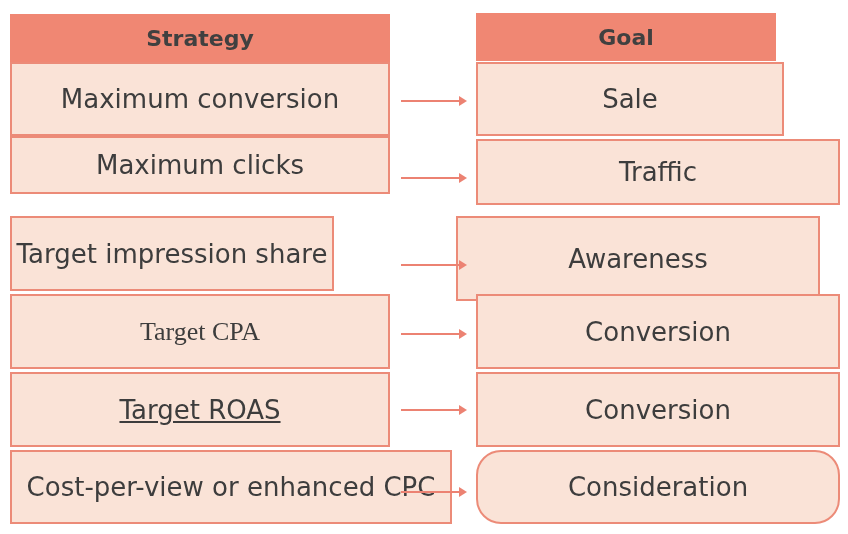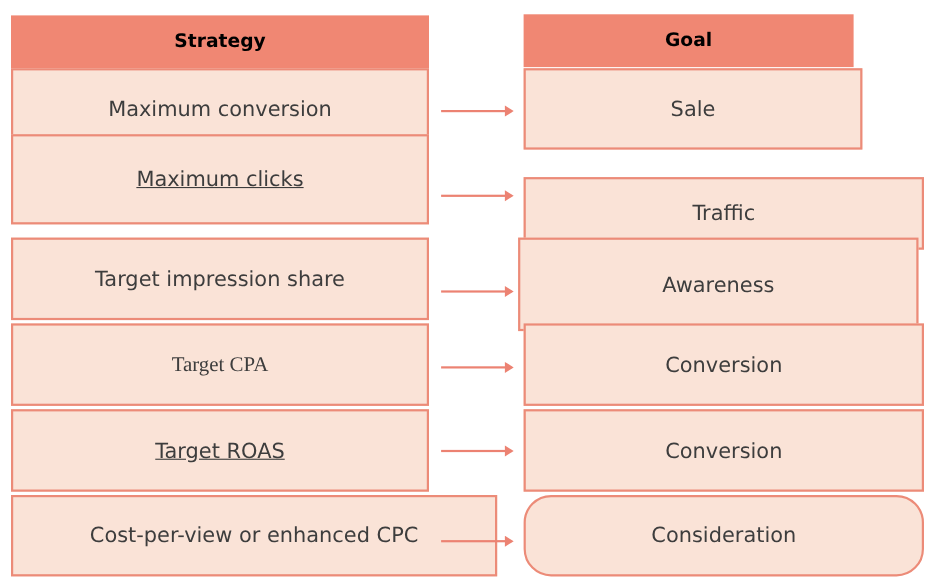--- a/index.html
+++ b/index.html
@@ -1,37 +1,37 @@
 <!DOCTYPE html>
 <html><head>
 <meta charset="utf-8">
 <style>
   html,body{margin:0;padding:0;background:#ffffff;}
   body{width:848px;height:534px;position:relative;overflow:hidden;font-family:"DejaVu Sans","Liberation Sans",sans-serif;}
-  .hdr{position:absolute;height:48px;background:#f08773;color:#000000;font-weight:bold;font-size:17px;display:flex;align-items:center;justify-content:center;box-sizing:border-box;}
-  .cell{position:absolute;background:#fae3d7;border:2px solid #ec8b78;box-sizing:border-box;display:flex;align-items:center;justify-content:center;color:#3d3d3d;font-size:19px;white-space:nowrap;}
+  .hdr{position:absolute;height:48px;background:#f08773;color:#404040;font-weight:bold;font-size:22px;display:flex;align-items:center;justify-content:center;box-sizing:border-box;}
+  .cell{position:absolute;background:#fae3d7;border:2px solid #ec8b78;box-sizing:border-box;display:flex;align-items:center;justify-content:center;color:#3d3d3d;font-size:26px;white-space:nowrap;}
   .arrow{position:absolute;left:401px;width:64px;height:2px;background:#ec8272;}
   .arrow::after{content:"";position:absolute;right:-2px;top:-4px;border-left:8px solid #ec8272;border-top:5px solid transparent;border-bottom:5px solid transparent;}
 </style>
 </head>
 <body>
 
 <div class="hdr" style="left:10px;top:14px;width:380px;">Strategy</div>
 <div class="hdr" style="left:476px;top:13px;width:300px;">Goal</div>
 
 <div class="cell" style="left:10px;top:62px;width:380px;height:74px;">Maximum conversion</div>
 <div class="cell" style="left:476px;top:62px;width:308px;height:74px;">Sale</div>
 <div class="arrow" style="top:100px;"></div>
 
-<div class="cell" style="left:10px;top:122px;width:380px;height:82px;text-decoration:underline;">Maximum clicks</div>
-<div class="cell" style="left:476px;top:139px;width:364px;height:66px;margin-top:22px;">Traffic</div>
+<div class="cell" style="left:10px;top:136px;width:380px;height:58px;">Maximum clicks</div>
+<div class="cell" style="left:476px;top:139px;width:364px;height:66px;">Traffic</div>
 <div class="arrow" style="top:177px;"></div>
 
-<div class="cell" style="left:10px;top:216px;width:380px;height:75px;">Target impression share</div>
-<div class="cell" style="left:471px;top:216px;width:364px;height:85px;">Awareness</div>
+<div class="cell" style="left:10px;top:216px;width:324px;height:75px;">Target impression share</div>
+<div class="cell" style="left:456px;top:216px;width:364px;height:85px;">Awareness</div>
 <div class="arrow" style="top:264px;"></div>
 
 <div class="cell" style="left:10px;top:294px;width:380px;height:75px;font-family:Liberation Serif, serif;">Target CPA</div>
 <div class="cell" style="left:476px;top:294px;width:364px;height:75px;">Conversion</div>
 <div class="arrow" style="top:333px;"></div>
 
 <div class="cell" style="left:10px;top:372px;width:380px;height:75px;text-decoration:underline;">Target ROAS</div>
 <div class="cell" style="left:476px;top:372px;width:364px;height:75px;">Conversion</div>
 <div class="arrow" style="top:409px;"></div>
 

